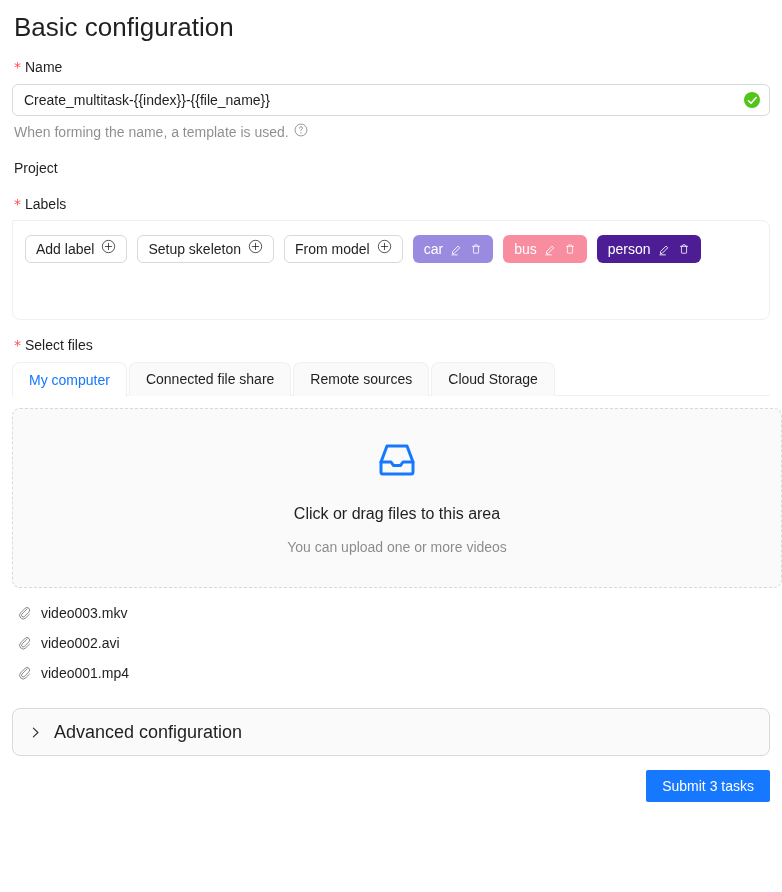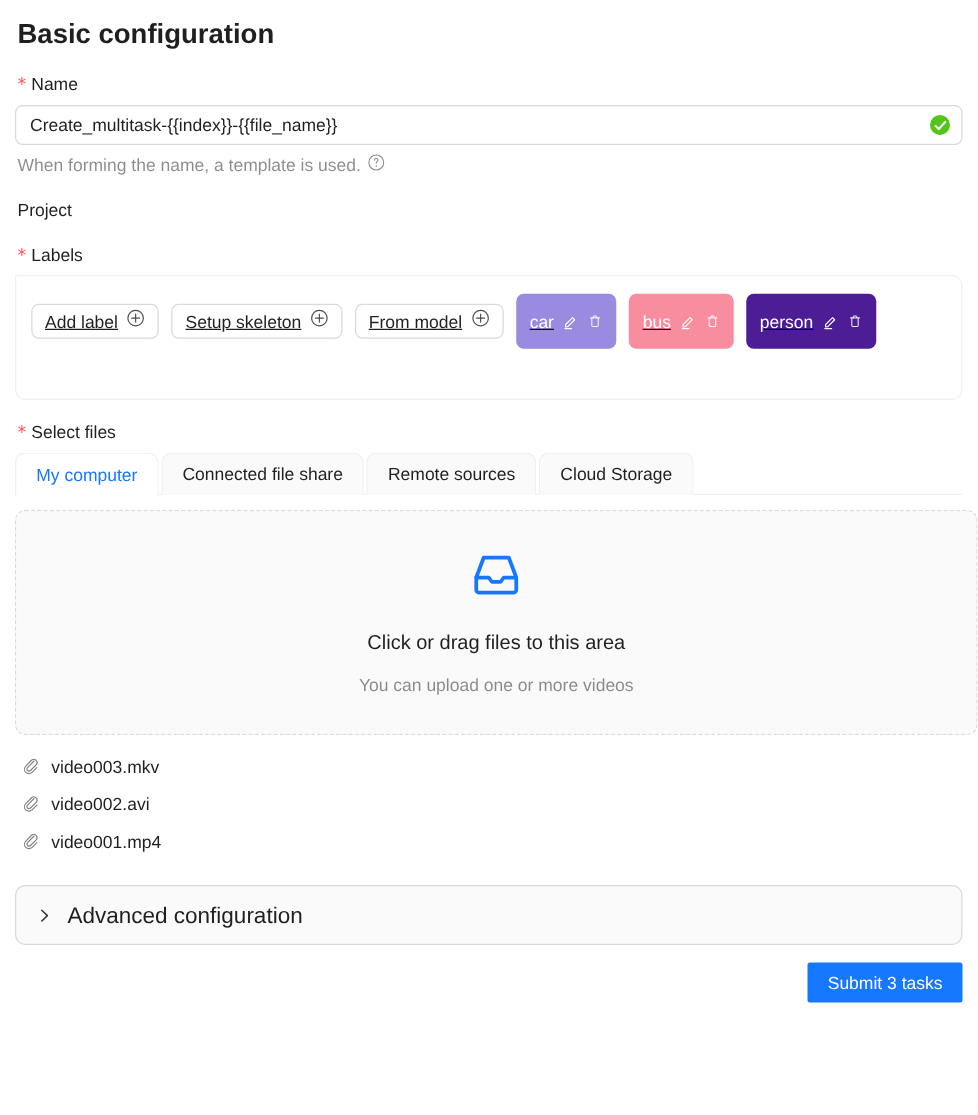--- a/index.html
+++ b/index.html
@@ -13,23 +13,23 @@
     overflow: hidden;
   }
   .page {
     position: relative;
     width: 782px; height: 892px;
     padding: 0 12px;
   }
 
   
   .page-title {
-    font-size: 22px;
+    font-size: 26px;
     line-height: 30px;
-    font-weight: 700;
+    font-weight: 400;
     color: rgba(0,0,0,0.88);
     margin: 12px 0 0 0;
     padding: 0 0 0 2px;
   }
   .field-label {
     font-size: 14px;
     line-height: 22px;
     color: rgba(0,0,0,0.88);
     margin: 14px 0 6px 2px;
     display: flex;
@@ -125,39 +125,38 @@
     padding: 14px 12px;
     margin-top: -1px;
   }
 
   
   .chip-row {
     display: flex;
     align-items: center;
     gap: 10px;
     flex-wrap: wrap;
-    text-decoration: underline;
   }
   .ghost-btn {
     height: 28px;
     padding: 0 10px;
     border: 1px solid #d9d9d9;
     border-radius: 6px;
     background: #fff;
     font-size: 14px;
     line-height: 20px;
     color: rgba(0,0,0,0.88);
     display: flex;
     align-items: center;
     gap: 7px;
     cursor: pointer;
     white-space: nowrap;
   }
   .label-chip {
-    height: 44px;
+    height: 28px;
     padding: 0 11px;
     border-radius: 6px;
     display: flex;
     align-items: center;
     gap: 7px;
     font-size: 14px;
     line-height: 20px;
     color: #ffffff;
     cursor: pointer;
     white-space: nowrap;

